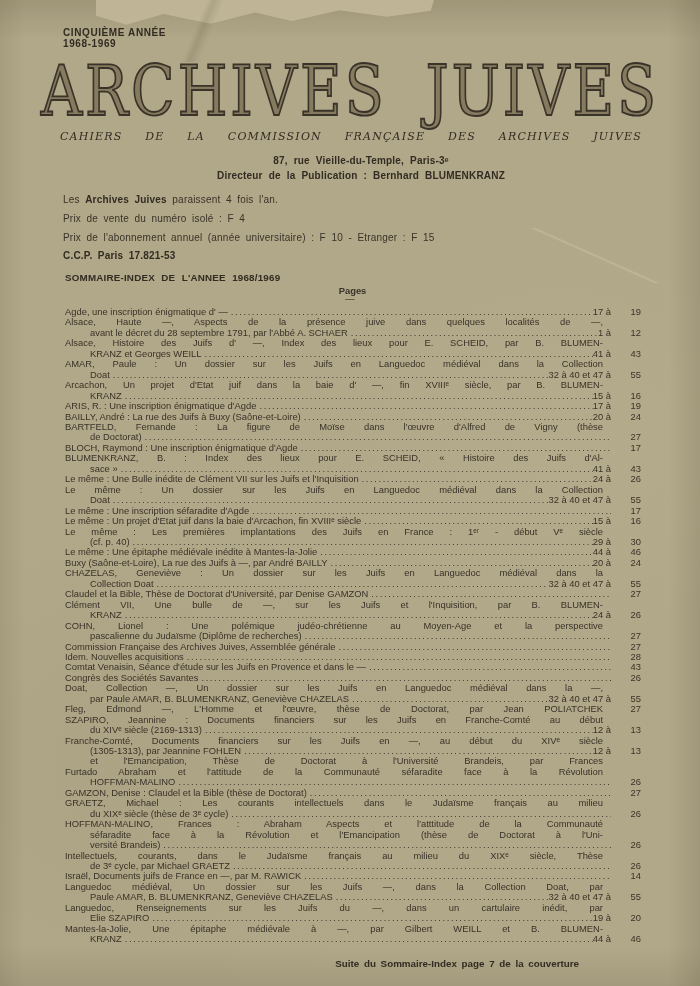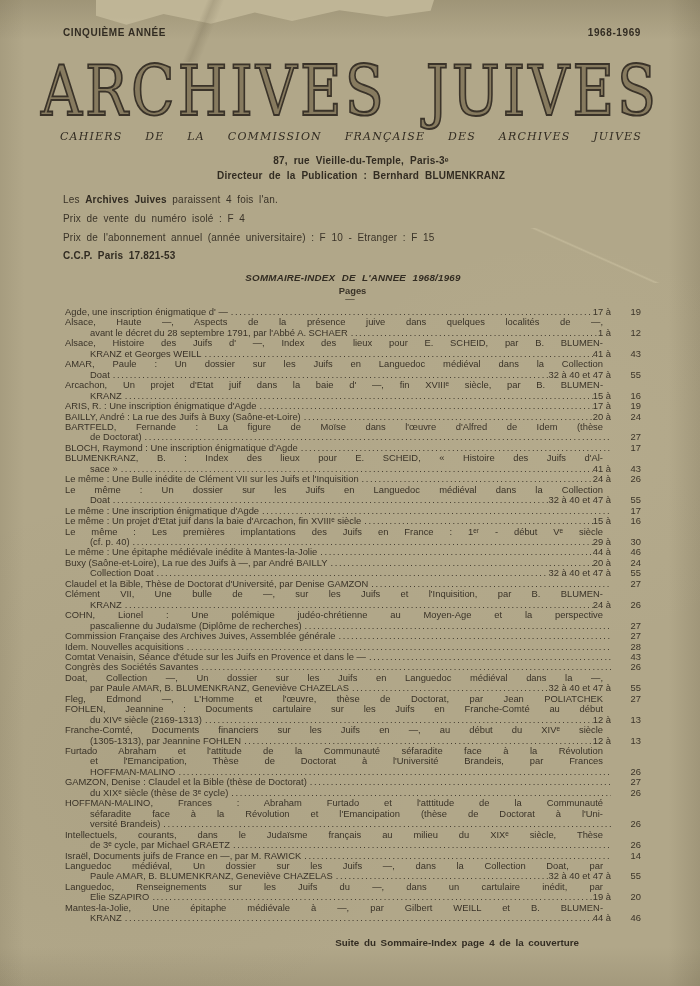--- a/index.html
+++ b/index.html
@@ -34,42 +34,42 @@
   .crease-topleft{position:absolute;top:0;left:40px;width:330px;height:62px;pointer-events:none;
     background:linear-gradient(112deg, transparent 47%, rgba(70,60,40,.22) 49%, transparent 52%);
     opacity:.7;
   }
   .scratch{position:absolute;top:228px;left:520px;width:150px;height:55px;pointer-events:none;
     background:linear-gradient(24deg, transparent 48.5%, rgba(206,196,164,.55) 50%, transparent 51.5%);
   }
 
   
   .topbar{position:absolute;top:27px;left:63px;right:59px;display:flex;justify-content:space-between;
-    font-size:10px;font-weight:bold;letter-spacing:.6px;color:var(--ink-bold);}
+    font-size:10px;font-weight:bold;letter-spacing:.6px;color:var(--ink-bold);flex-direction:column;}
   .title{position:absolute;top:50px;left:0;right:0;text-align:center;white-space:nowrap;
     font-family:"DejaVu Serif", serif;font-size:57px;letter-spacing:3px;word-spacing:18px;
     color:#877b5f;-webkit-text-stroke:1.6px #3a3329;
     transform:scaleY(1.22);transform-origin:50% 0;}
   .subtitle{position:absolute;top:130px;left:60px;right:58px;height:18px;
     font-family:"DejaVu Serif", serif;font-style:italic;font-weight:normal;font-size:11px;
     letter-spacing:1.2px;text-align:justify;text-align-last:justify;color:var(--ink-bold);}
   .centerline{position:absolute;left:0;right:0;text-align:center;
     font-size:10px;font-weight:bold;word-spacing:3px;letter-spacing:.2px;color:var(--ink-bold);padding-left:22px;}
   .address{top:155px;}
   .director{top:170px;}
 
   
   .info{position:absolute;top:194px;left:47px;font-size:10px;letter-spacing:.2px;word-spacing:2.5px;}
   .info-line{height:18.8px;margin-left:16px;}
   .b{font-weight:bold;color:var(--ink-bold);}
 
   
   .index{position:absolute;top:272px;left:65px;width:576px;font-size:9.4px;}
-  .idx-heading{text-align:center;font-weight:bold;font-size:9.8px;line-height:11px;
-    word-spacing:3.5px;letter-spacing:.2px;color:var(--ink-bold);font-style:italic;}
+  .idx-heading{font-weight:bold;font-size:9.8px;line-height:11px;
+    word-spacing:3.5px;letter-spacing:.2px;color:var(--ink-bold);}
   .pages-head{margin-top:3px;text-align:center;font-weight:bold;line-height:9px;padding-right:1px;}
   .pages-head .dash{display:block;line-height:8px;padding-right:5px;font-weight:normal;}
   .idx-list{margin-top:4px;}
   .line{display:flex;align-items:baseline;line-height:10.45px;}
   .content{flex:1 1 auto;display:flex;align-items:baseline;min-width:0;margin-right:10px;}
   .ind .content{padding-left:25px;}
   .t{white-space:pre;}
   .t.fill{flex:1 1 auto;white-space:normal;text-align:justify;text-align-last:justify;margin-right:8px;}
   .lead{flex:1 1 0;overflow:hidden;white-space:nowrap;letter-spacing:1.6px;padding:0 3px;}
   .r{white-space:pre;}
@@ -188,21 +188,21 @@
         <div class="line">
           <span class="content">
             <span class="t">BAILLY, André : La rue des Juifs à Buxy (Saône-et-Loire)</span>
             <span class="lead">............................................................................................................................................</span>
             <span class="r">20 à</span>
           </span>
           <span class="p">24</span>
         </div>
         <div class="line">
           <span class="content">
-            <span class="t fill">BARTFELD, Fernande : La figure de Moïse dans l'œuvre d'Alfred de Idem (thèse</span>
+            <span class="t fill">BARTFELD, Fernande : La figure de Moïse dans l'œuvre d'Alfred de Vigny (thèse</span>
           </span>
           <span class="p"></span>
         </div>
         <div class="line ind">
           <span class="content">
             <span class="t">de Doctorat)</span>
             <span class="lead">............................................................................................................................................</span>
           </span>
           <span class="p">27</span>
         </div>
@@ -244,21 +244,21 @@
         <div class="line ind">
           <span class="content">
             <span class="t">Doat</span>
             <span class="lead">............................................................................................................................................</span>
             <span class="r">32 à 40 et 47 à</span>
           </span>
           <span class="p">55</span>
         </div>
         <div class="line">
           <span class="content">
-            <span class="t">Le même : Une inscription énigmatique d'Agde</span>
+            <span class="t">Le même : Une inscription séfaradite d'Agde</span>
             <span class="lead">............................................................................................................................................</span>
           </span>
           <span class="p">17</span>
         </div>
         <div class="line">
           <span class="content">
             <span class="t">Le même : Un projet d'Etat juif dans la baie d'Arcachon, fin XVIIIᵉ siècle</span>
             <span class="lead">............................................................................................................................................</span>
             <span class="r">15 à</span>
           </span>
@@ -287,20 +287,26 @@
           <span class="p">46</span>
         </div>
         <div class="line">
           <span class="content">
             <span class="t">Buxy (Saône-et-Loire), La rue des Juifs à —, par André BAILLY</span>
             <span class="lead">............................................................................................................................................</span>
             <span class="r">20 à</span>
           </span>
           <span class="p">24</span>
         </div>
+        <div class="line">
+          <span class="content">
+            <span class="t fill">CHAZELAS, Geneviève : Un dossier sur les Juifs en Languedoc médiéval dans la</span>
+          </span>
+          <span class="p"></span>
+        </div>
         <div class="line ind">
           <span class="content">
             <span class="t">Collection Doat</span>
             <span class="lead">............................................................................................................................................</span>
             <span class="r">32 à 40 et 47 à</span>
           </span>
           <span class="p">55</span>
         </div>
         <div class="line">
           <span class="content">
@@ -379,21 +385,21 @@
           <span class="p">55</span>
         </div>
         <div class="line">
           <span class="content">
             <span class="t fill">Fleg, Edmond —, L'Homme et l'œuvre, thèse de Doctorat, par Jean POLIATCHEK</span>
           </span>
           <span class="p">27</span>
         </div>
         <div class="line">
           <span class="content">
-            <span class="t fill">FOHLEN, Jeannine : Documents cartulaire sur les Juifs en Franche-Comté au début</span>
+            <span class="t fill">SZAPIRO, Jeannine : Documents financiers sur les Juifs en Franche-Comté au début</span>
           </span>
           <span class="p"></span>
         </div>
         <div class="line ind">
           <span class="content">
             <span class="t">du XIVᵉ siècle (2169-1313)</span>
             <span class="lead">............................................................................................................................................</span>
             <span class="r">12 à</span>
           </span>
           <span class="p">13</span>
@@ -405,56 +411,62 @@
           <span class="p"></span>
         </div>
         <div class="line ind">
           <span class="content">
             <span class="t">(1305-1313), par Jeannine FOHLEN</span>
             <span class="lead">............................................................................................................................................</span>
             <span class="r">12 à</span>
           </span>
           <span class="p">13</span>
         </div>
+        <div class="line ind">
+          <span class="content">
+            <span class="t fill">et l'Emancipation, Thèse de Doctorat à l'Université Brandeis, par Frances</span>
+          </span>
+          <span class="p"></span>
+        </div>
         <div class="line">
           <span class="content">
             <span class="t fill">Furtado Abraham et l'attitude de la Communauté séfaradite face à la Révolution</span>
           </span>
           <span class="p"></span>
         </div>
         <div class="line ind">
           <span class="content">
-            <span class="t fill">et l'Emancipation, Thèse de Doctorat à l'Université Brandeis, par Frances</span>
-          </span>
-          <span class="p"></span>
-        </div>
-        <div class="line ind">
-          <span class="content">
             <span class="t">HOFFMAN-MALINO</span>
             <span class="lead">............................................................................................................................................</span>
           </span>
           <span class="p">26</span>
         </div>
         <div class="line">
           <span class="content">
             <span class="t">GAMZON, Denise : Claudel et la Bible (thèse de Doctorat)</span>
             <span class="lead">............................................................................................................................................</span>
           </span>
           <span class="p">27</span>
         </div>
+        <div class="line">
+          <span class="content">
+            <span class="t fill">GRAETZ, Michael : Les courants intellectuels dans le Judaïsme français au milieu</span>
+          </span>
+          <span class="p"></span>
+        </div>
         <div class="line ind">
           <span class="content">
             <span class="t">du XIXᵉ siècle (thèse de 3ᵉ cycle)</span>
             <span class="lead">............................................................................................................................................</span>
           </span>
           <span class="p">26</span>
         </div>
         <div class="line">
           <span class="content">
-            <span class="t fill">HOFFMAN-MALINO, Frances : Abraham Furtado et l'atttitude de la Communauté</span>
+            <span class="t fill">HOFFMAN-MALINO, Frances : Abraham Aspects et l'atttitude de la Communauté</span>
           </span>
           <span class="p"></span>
         </div>
         <div class="line ind">
           <span class="content">
             <span class="t fill">séfaradite face à la Révolution et l'Emancipation (thèse de Doctorat à l'Uni-</span>
           </span>
           <span class="p"></span>
         </div>
         <div class="line ind">
@@ -520,16 +532,16 @@
         </div>
         <div class="line ind">
           <span class="content">
             <span class="t">KRANZ</span>
             <span class="lead">............................................................................................................................................</span>
             <span class="r">44 à</span>
           </span>
           <span class="p">46</span>
         </div>
       </div>
-    <div class="idx-footer">Suite du Sommaire-Index page 4 de la couverture</div>
+    <div class="idx-footer">Suite du Sommaire-Index page 7 de la couverture</div>
   </div>
 
 </div>
 
 </body></html>

